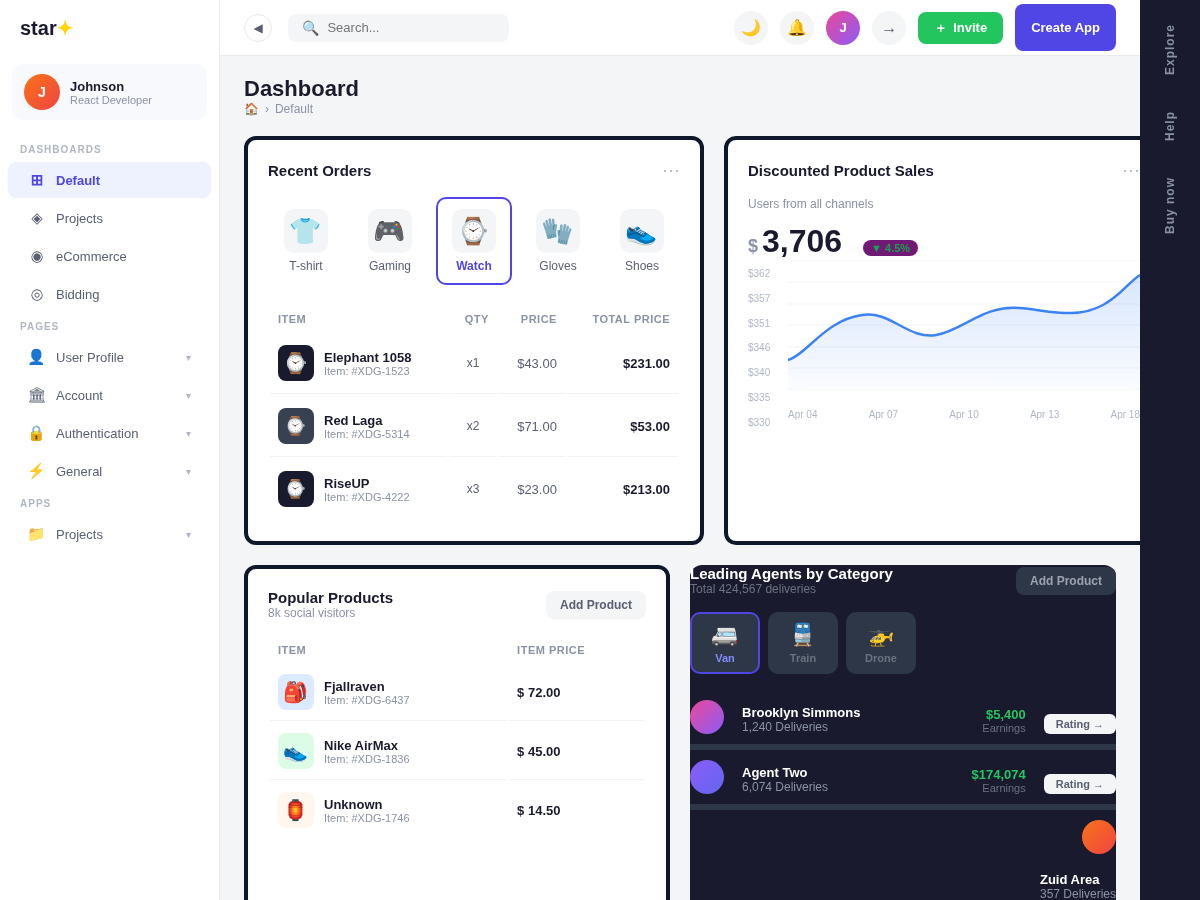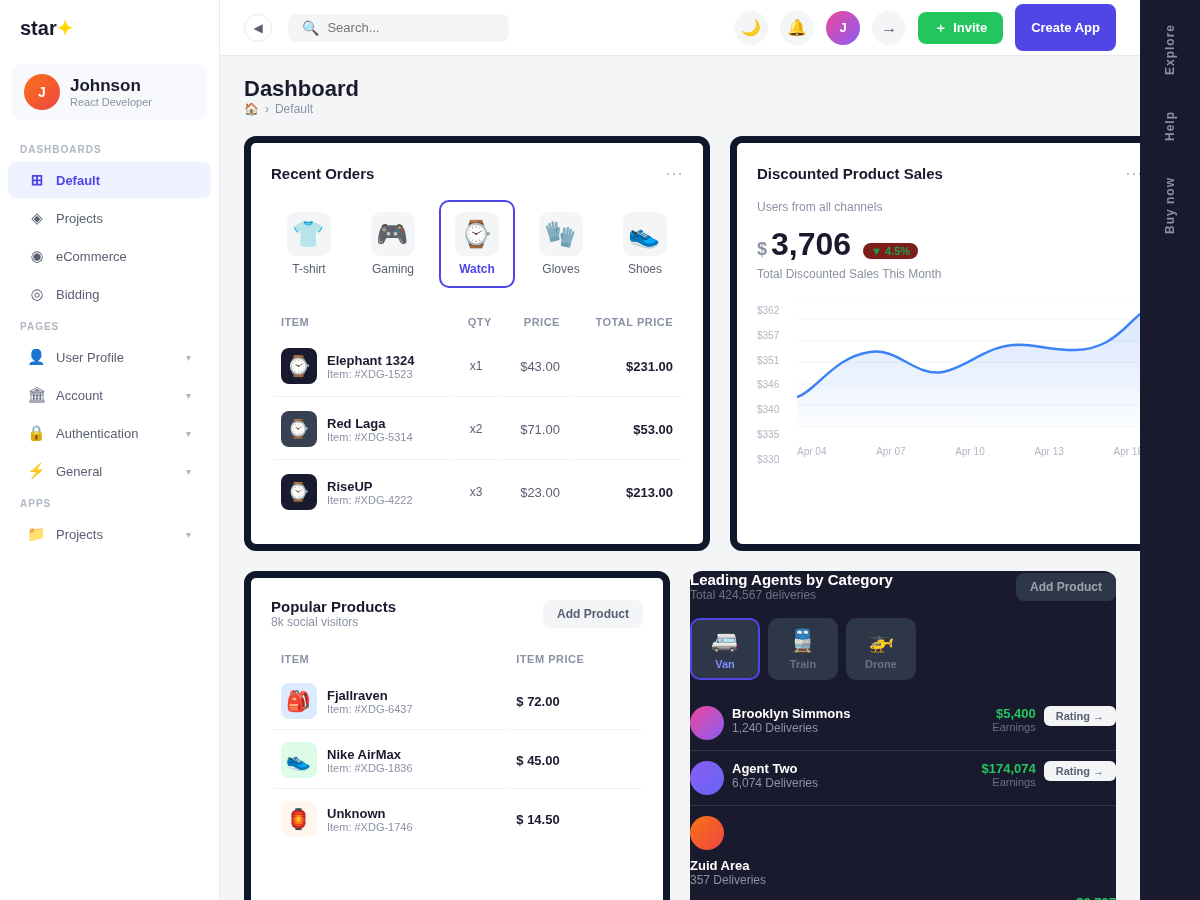--- a/index.html
+++ b/index.html
@@ -3,21 +3,21 @@
   <meta charset="utf-8">
   <style>
     * { box-sizing: border-box; margin: 0; padding: 0; }
     body { font-family: -apple-system, BlinkMacSystemFont, 'Segoe UI', sans-serif; background: #f4f5f7; display: flex; height: 900px; overflow: hidden; }
 
     
     .sidebar { width: 220px; background: #fff; border-right: 1px solid #e8eaed; display: flex; flex-direction: column; height: 900px; overflow-y: auto; flex-shrink: 0; }
     .sidebar-logo { padding: 16px 20px; display: flex; align-items: center; gap: 6px; }
     .sidebar-user { margin: 8px 12px 16px; background: #f8f9fc; border-radius: 10px; padding: 10px 12px; display: flex; align-items: center; gap: 10px; }
     .user-avatar { width: 36px; height: 36px; border-radius: 50%; background: linear-gradient(135deg, #f97316, #ef4444); display: flex; align-items: center; justify-content: center; color: #fff; font-size: 14px; font-weight: 600; overflow: hidden; }
-    .user-name { font-size: 17px; font-weight: 600; color: #1a1a2e; }
+    .user-name { font-size: 13px; font-weight: 600; color: #1a1a2e; }
     .user-role { font-size: 11px; color: #8b92a5; }
     .sidebar-section-label { padding: 8px 20px 6px; font-size: 10px; font-weight: 700; color: #b0b7c3; letter-spacing: 1px; text-transform: uppercase; }
     .sidebar-item { display: flex; align-items: center; gap: 10px; padding: 9px 20px; cursor: pointer; border-radius: 8px; margin: 1px 8px; color: #5a6072; font-size: 13px; font-weight: 500; }
     .sidebar-item.active { background: #eef2ff; color: #4f46e5; font-weight: 600; }
     .sidebar-item-icon { width: 18px; height: 18px; display: flex; align-items: center; justify-content: center; font-size: 15px; }
     .sidebar-item-chevron { margin-left: auto; font-size: 10px; color: #b0b7c3; }
     .sidebar-collapse-btn { width: 28px; height: 28px; border-radius: 50%; background: #fff; border: 1px solid #e8eaed; display: flex; align-items: center; justify-content: center; cursor: pointer; color: #5a6072; font-size: 12px; }
 
     
     .topbar { background: #fff; border-bottom: 1px solid #e8eaed; padding: 0 24px; height: 56px; display: flex; align-items: center; gap: 16px; }
@@ -33,21 +33,21 @@
 
     
     .content { flex: 1; overflow-y: auto; padding: 20px 24px; display: flex; flex-direction: column; gap: 20px; }
     .page-header { display: flex; align-items: center; justify-content: space-between; text-align: center; }
     .page-title { font-size: 22px; font-weight: 700; color: #1a1a2e; }
     .breadcrumb { display: flex; align-items: center; gap: 6px; font-size: 12px; color: #8b92a5; }
     .breadcrumb-home { color: #4f46e5; }
 
     
     .dashboard-grid { display: grid; grid-template-columns: 1fr 440px; gap: 20px; }
-    .card { background: #fff; border-radius: 12px; padding: 20px; border: 7px solid #0f172a; }
+    .card { background: #fff; border-radius: 12px; padding: 20px; border: 4px solid #0f172a; }
 
     
     .card-header { display: flex; align-items: center; justify-content: space-between; margin-bottom: 16px; }
     .card-title { font-size: 15px; font-weight: 700; color: #1a1a2e; }
     .card-menu { color: #b0b7c3; font-size: 18px; cursor: pointer; }
 
     .category-tabs { display: flex; gap: 8px; margin-bottom: 20px; }
     .category-tab { display: flex; flex-direction: column; align-items: center; gap: 6px; padding: 10px 14px; border-radius: 10px; cursor: pointer; border: 2px solid transparent; min-width: 70px; }
     .category-tab.active { border-color: #4f46e5; }
     .category-tab-icon { width: 44px; height: 44px; border-radius: 10px; background: #f4f5f7; display: flex; align-items: center; justify-content: center; font-size: 26px; }
@@ -64,21 +64,21 @@
     .item-name { font-size: 13px; font-weight: 600; color: #1a1a2e; }
     .item-sku { font-size: 11px; color: #8b92a5; }
     .qty-badge { font-size: 12px; color: #5a6072; text-align: center; }
     .price-val { font-size: 13px; color: #5a6072; text-align: right; }
     .total-price-val { font-size: 13px; font-weight: 600; color: #1a1a2e; text-align: right; }
 
     
     .sales-subtitle { font-size: 12px; color: #8b92a5; margin-bottom: 12px; }
     .sales-amount { font-size: 32px; font-weight: 800; color: #1a1a2e; display: flex; align-items: baseline; gap: 4px; }
     .sales-amount .currency { font-size: 18px; color: #8b92a5; }
-    .sales-badge { background: #7f1d1d; color: #16a34a; font-size: 11px; font-weight: 600; border-radius: 20px; padding: 2px 8px; margin-left: 8px; }
+    .sales-badge { background: #701a75; color: #16a34a; font-size: 11px; font-weight: 600; border-radius: 20px; padding: 2px 8px; margin-left: 17px; }
     .sales-label { font-size: 12px; color: #8b92a5; margin-top: 4px; margin-bottom: 16px; }
     .chart-area { position: relative; height: 160px; }
     .chart-labels-y { position: absolute; left: 0; top: 0; height: 100%; display: flex; flex-direction: column; justify-content: space-between; }
     .chart-label-y { font-size: 10px; color: #b0b7c3; }
     .chart-svg { position: absolute; left: 40px; right: 0; top: 0; bottom: 20px; }
     .chart-label-x { font-size: 10px; color: #b0b7c3; }
 
     
     .bottom-grid { display: grid; grid-template-columns: 1fr 1fr; gap: 20px; }
     .products-table { width: 100%; }
@@ -86,21 +86,21 @@
     .products-table td { padding: 10px 8px; vertical-align: middle; }
     .products-table tr:not(:last-child) td { border-bottom: 1px solid #f0f2f5; }
     .add-product-btn { background: #f4f5f7; border: none; border-radius: 8px; padding: 7px 14px; font-size: 12px; font-weight: 600; color: #5a6072; cursor: pointer; }
     .category-selector { display: flex; gap: 8px; margin-bottom: 16px; }
     .cat-btn { display: flex; flex-direction: column; align-items: center; gap: 4px; padding: 8px 16px; border-radius: 10px; cursor: pointer; border: 2px solid transparent; min-width: 70px; }
     .cat-btn.active { border-color: #4f46e5; }
     .cat-btn-icon { font-size: 22px; }
     .cat-btn-label { font-size: 11px; font-weight: 600; color: #5a6072; }
     .cat-btn.active .cat-btn-label { color: #4f46e5; }
 
-    .agent-row { display: flex; align-items: flex-start; gap: 8px; padding: 10px 0; border-bottom: 1px solid #fca5a5; }
+    .agent-row { display: flex; align-items: flex-end; gap: 18px; padding: 10px 0; border-bottom: 6px solid #fca5a5; }
     .agent-avatar { width: 34px; height: 34px; border-radius: 50%; background: linear-gradient(135deg, #f97316, #ef4444); overflow: hidden; flex-shrink: 0; }
     .agent-name { font-size: 13px; font-weight: 600; color: #1a1a2e; flex: 1; }
     .agent-deliveries { font-size: 12px; color: #8b92a5; }
     .agent-earnings { font-size: 13px; font-weight: 700; color: #22c55e; }
     .agent-rating-btn { background: #f4f5f7; border: none; border-radius: 6px; padding: 4px 12px; font-size: 11px; font-weight: 600; color: #5a6072; cursor: pointer; display: flex; align-items: center; gap: 4px; }
 
     
     .right-sidebar { width: 60px; background: #1a1a2e; display: flex; flex-direction: column; align-items: center; padding: 16px 0; gap: 20px; }
     .rs-btn { writing-mode: vertical-rl; text-orientation: mixed; transform: rotate(180deg); color: #8b92a5; font-size: 12px; font-weight: 600; letter-spacing: 1px; cursor: pointer; padding: 8px 4px; }
 
@@ -246,21 +246,21 @@
               <th class="right">PRICE</th>
               <th class="right">TOTAL PRICE</th>
             </tr>
           </thead>
           <tbody>
             <tr>
               <td>
                 <div class="item-info">
                   <div class="item-thumb" style="background:#1a1a2e; font-size:20px;">⌚</div>
                   <div>
-                    <div class="item-name">Elephant 1324</div>
+                    <div class="item-name">Elephant 1058</div>
                     <div class="item-sku">Item: #XDG-1523</div>
                   </div>
                 </div>
               </td>
               <td class="qty-badge">x1</td>
               <td class="price-val">$43.00</td>
               <td class="total-price-val">$231.00</td>
             </tr>
             <tr>
               <td>
@@ -298,21 +298,20 @@
         <div class="card-header">
           <span class="card-title">Discounted Product Sales</span>
           <span class="card-menu">···</span>
         </div>
         <div class="sales-subtitle">Users from all channels</div>
         <div class="sales-amount">
           <span class="currency">$</span>
           <span>3,706</span>
           <span class="sales-badge">▼ 4.5%</span>
         </div>
-        <div class="sales-label">Total Discounted Sales This Month</div>
 
         <div class="chart-area">
           <div class="chart-labels-y" style="top:8px;left:0;width:38px;">
             <span class="chart-label-y">$362</span>
             <span class="chart-label-y">$357</span>
             <span class="chart-label-y">$351</span>
             <span class="chart-label-y">$346</span>
             <span class="chart-label-y">$340</span>
             <span class="chart-label-y">$335</span>
             <span class="chart-label-y">$330</span>

